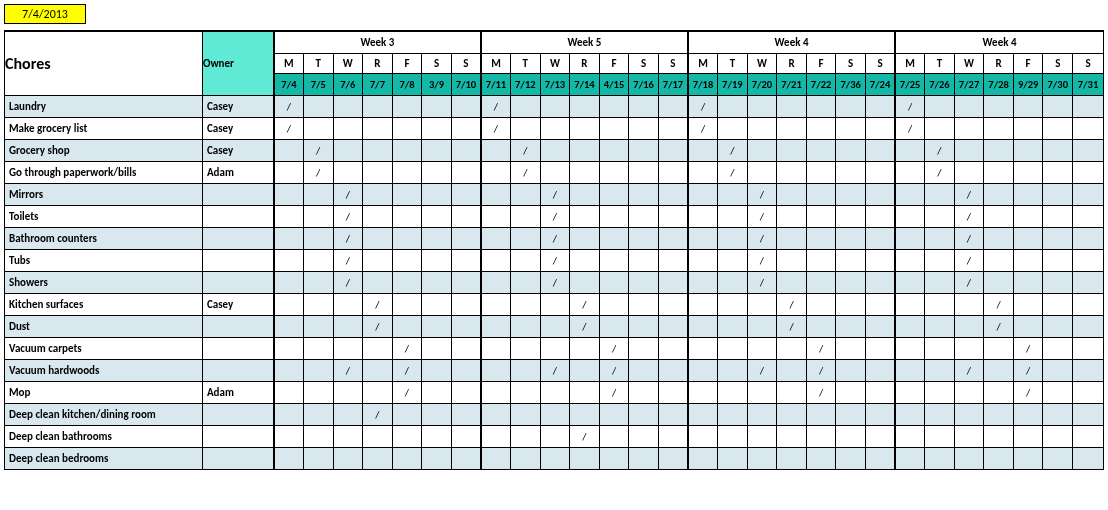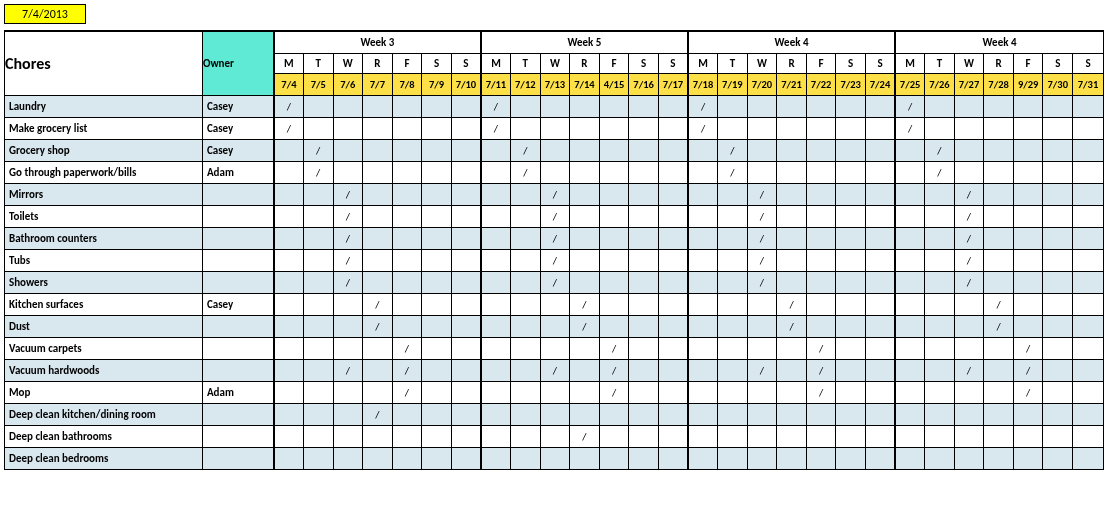--- a/index.html
+++ b/index.html
@@ -69,21 +69,21 @@
   th.dow {
     text-align: center;
     font-weight: bold;
     height: 20px;
     background: #fff;
   }
   th.date {
     text-align: center;
     font-weight: bold;
     height: 22px;
-    background: #fde047;
+    background: #14b8a6;
     font-size:10.5px;
   }
   td.chore-name {
     text-align: left;
     padding: 3px 4px 3px 4px;
     font-weight: bold;
     height: 22px;
     margin-left: 32px;
   }
   td.owner {
@@ -183,35 +183,35 @@
         <th class="dow">F</th>
         <th class="dow">S</th>
         <th class="dow">S</th>
       </tr>
       <tr>
         <th class="date">7/4</th>
         <th class="date">7/5</th>
         <th class="date">7/6</th>
         <th class="date">7/7</th>
         <th class="date">7/8</th>
-        <th class="date">7/9</th>
+        <th class="date">3/9</th>
         <th class="date thick-right">7/10</th>
         <th class="date">7/11</th>
         <th class="date">7/12</th>
         <th class="date">7/13</th>
         <th class="date">7/14</th>
         <th class="date">4/15</th>
         <th class="date">7/16</th>
         <th class="date thick-right">7/17</th>
         <th class="date">7/18</th>
         <th class="date">7/19</th>
         <th class="date">7/20</th>
         <th class="date">7/21</th>
         <th class="date">7/22</th>
-        <th class="date">7/23</th>
+        <th class="date">7/36</th>
         <th class="date thick-right">7/24</th>
         <th class="date">7/25</th>
         <th class="date">7/26</th>
         <th class="date">7/27</th>
         <th class="date">7/28</th>
         <th class="date">9/29</th>
         <th class="date">7/30</th>
         <th class="date">7/31</th>
       </tr>
     </thead>

